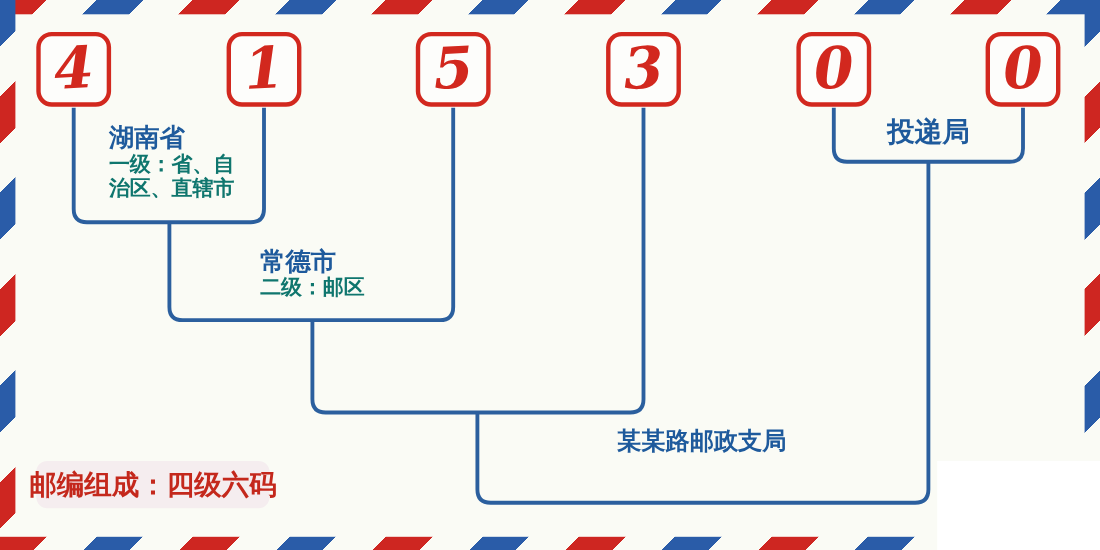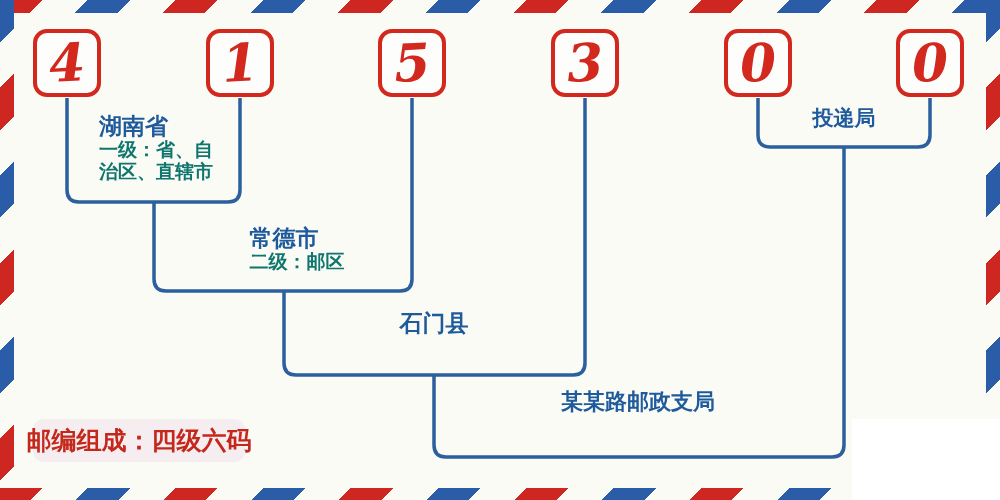--- a/index.html
+++ b/index.html
@@ -114,34 +114,33 @@
   <div class="digit-box" style="left:896px">
       <span>0</span>
     </div>
 
   <div class="label" style="left:156px;top:113px">
     <div class="name">湖南省</div>
     <div class="desc">一级：省、自</div>
     <div class="desc">治区、直辖市</div>
   </div>
 
-  <div class="label" style="left:297px;top:225px">
+  <div class="label" style="left:284px;top:225px">
     <div class="name">常德市</div>
     <div class="desc">二级：邮区</div>
   </div>
 
   <div class="label" style="left:434px;top:310px">
-    <div class="name">石门县</div>
   </div>
 
   <div class="label" style="left:638px;top:389px">
     <div class="name" style="font-size:22px">某某路邮政支局</div>
   </div>
 
   <div class="label" style="left:844px;top:106px">
-    <div class="name" style="font-size:21px">投递局</div>
+    <div class="name" style="font-size:25px">投递局</div>
   </div>
 
   <div class="badge">
     <span>邮编组成：四级六码</span>
   </div>
 
 </div>
 
 </body></html>

